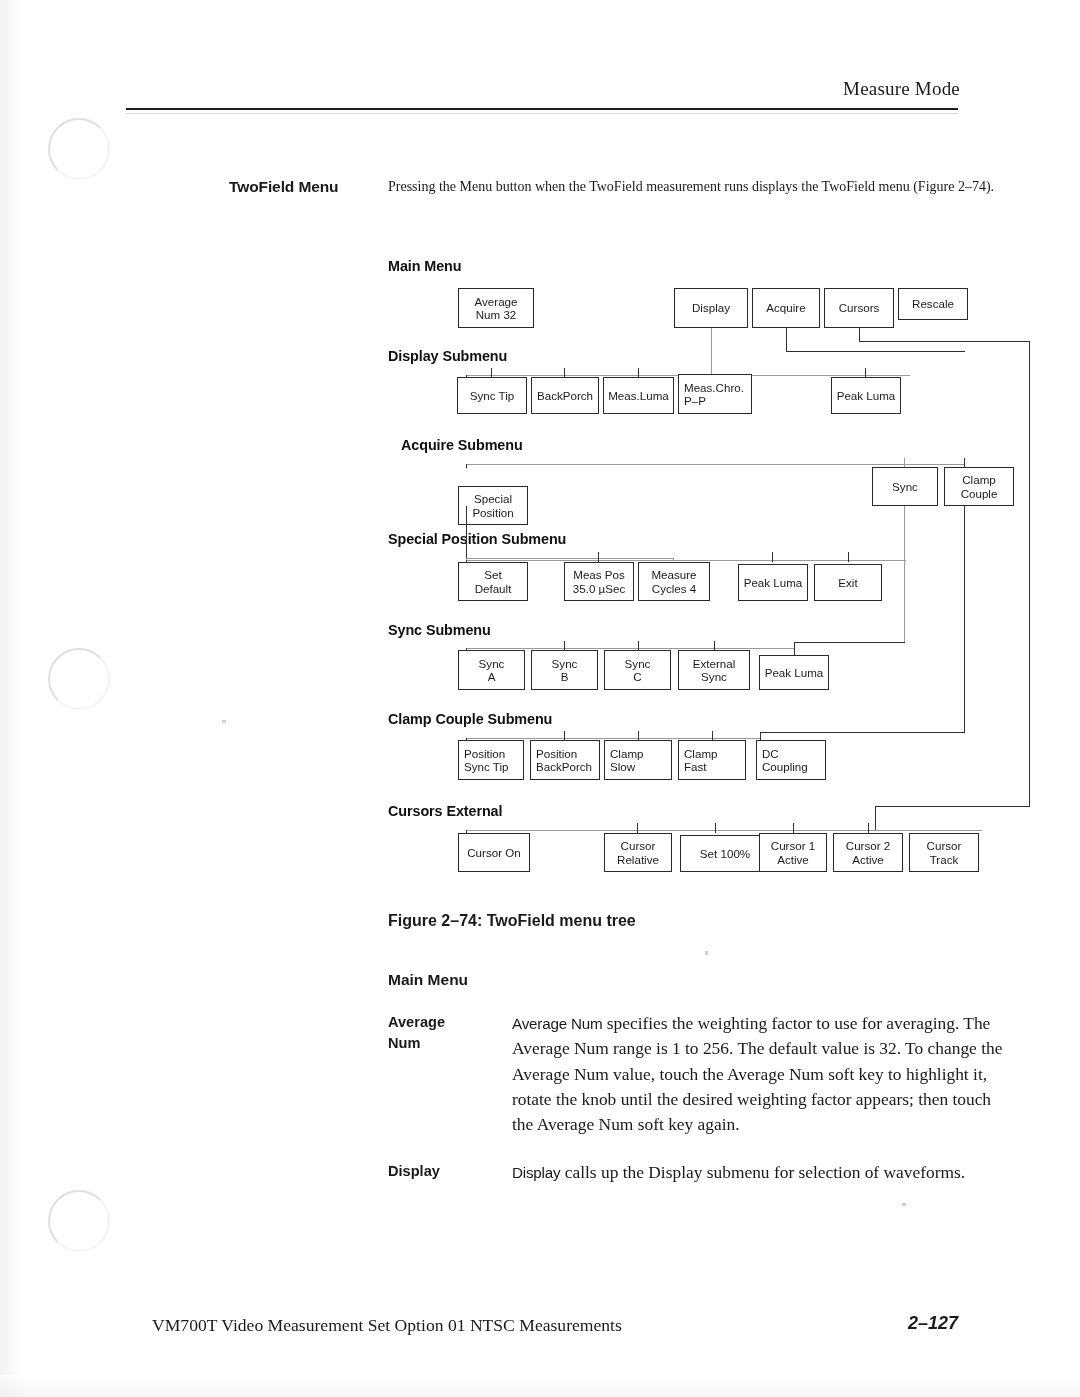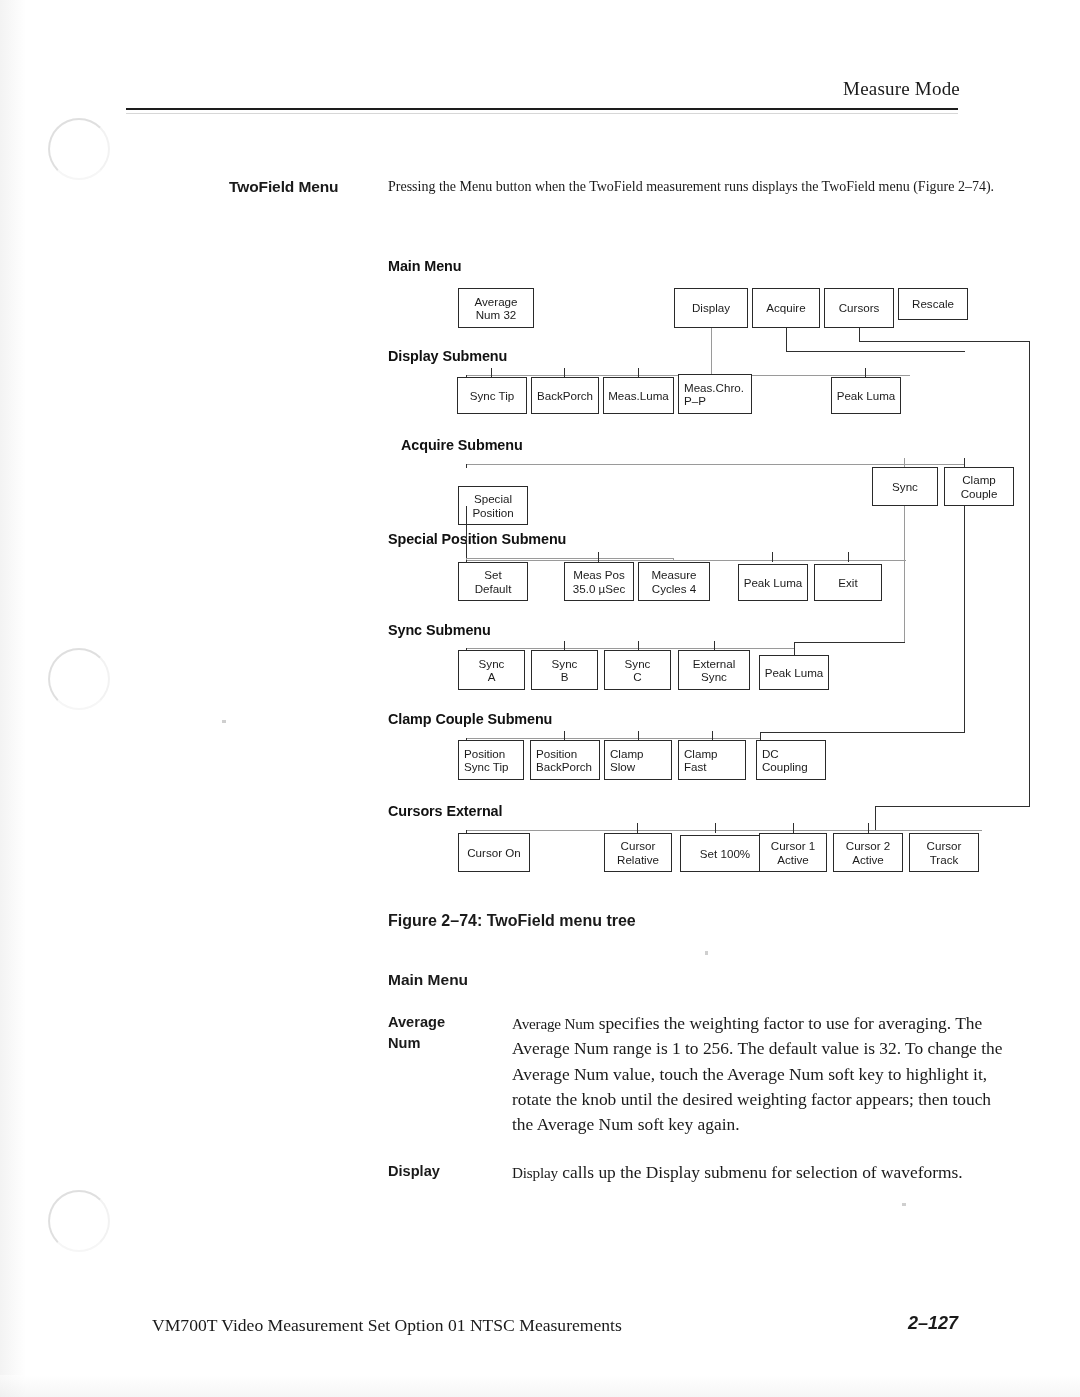--- a/index.html
+++ b/index.html
@@ -50,21 +50,21 @@
   
   #fig-caption{position:absolute;left:388px;top:912px;
       font-family:"Liberation Sans",sans-serif;font-weight:bold;font-size:16px;}
 
   
   #desc-head{position:absolute;left:388px;top:971px;
       font-family:"Liberation Sans",sans-serif;font-weight:bold;font-size:15.5px;}
   .term{position:absolute;left:388px;font-family:"Liberation Sans",sans-serif;
       font-weight:bold;font-size:14.6px;line-height:21px;}
   .def{position:absolute;left:512px;width:500px;font-size:17.4px;line-height:25.3px;}
-  .mono{font-family:Liberation Serif, serif;font-size:15.2px;letter-spacing:-.2px;}
+  .mono{font-family:Liberation Sans, sans-serif;font-size:15.2px;letter-spacing:-.2px;}
 
   
   #footer-text{position:absolute;left:152px;top:1315px;font-size:17.6px;}
   #footer-page{position:absolute;right:122px;top:1313px;
       font-family:"Liberation Sans",sans-serif;font-weight:bold;font-size:18px;font-style:italic;}
 </style>
 </head>
 <body>
 
 <div class="scan-edge-left"></div>

